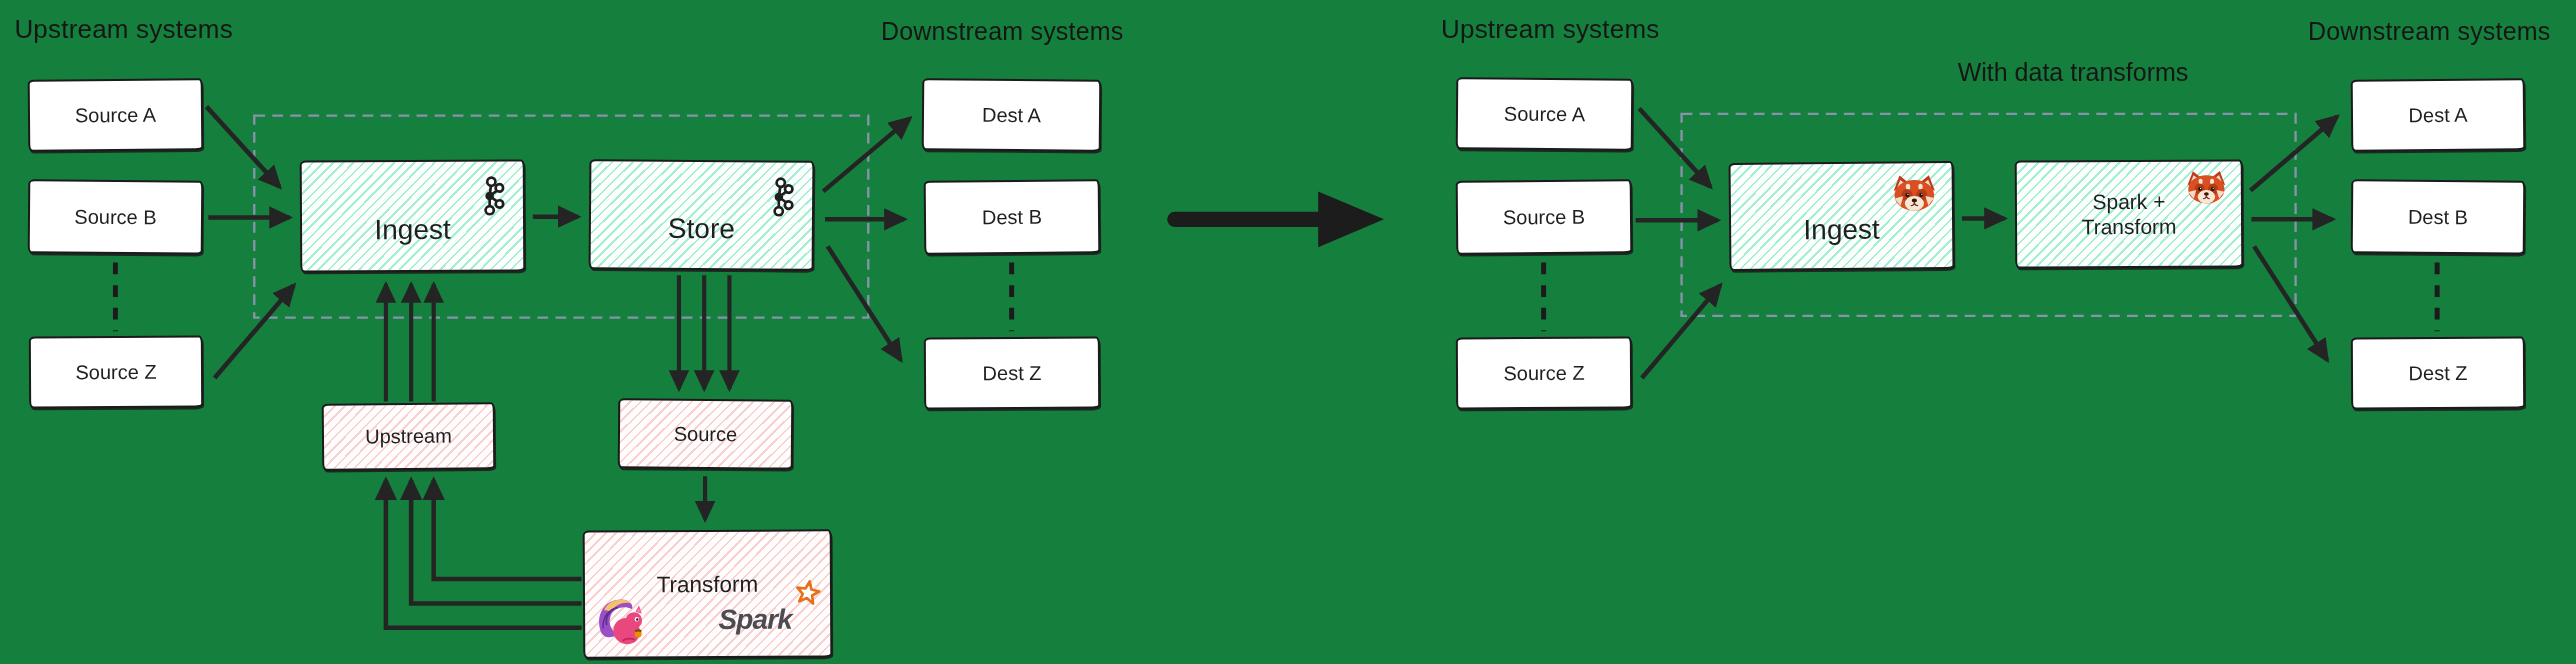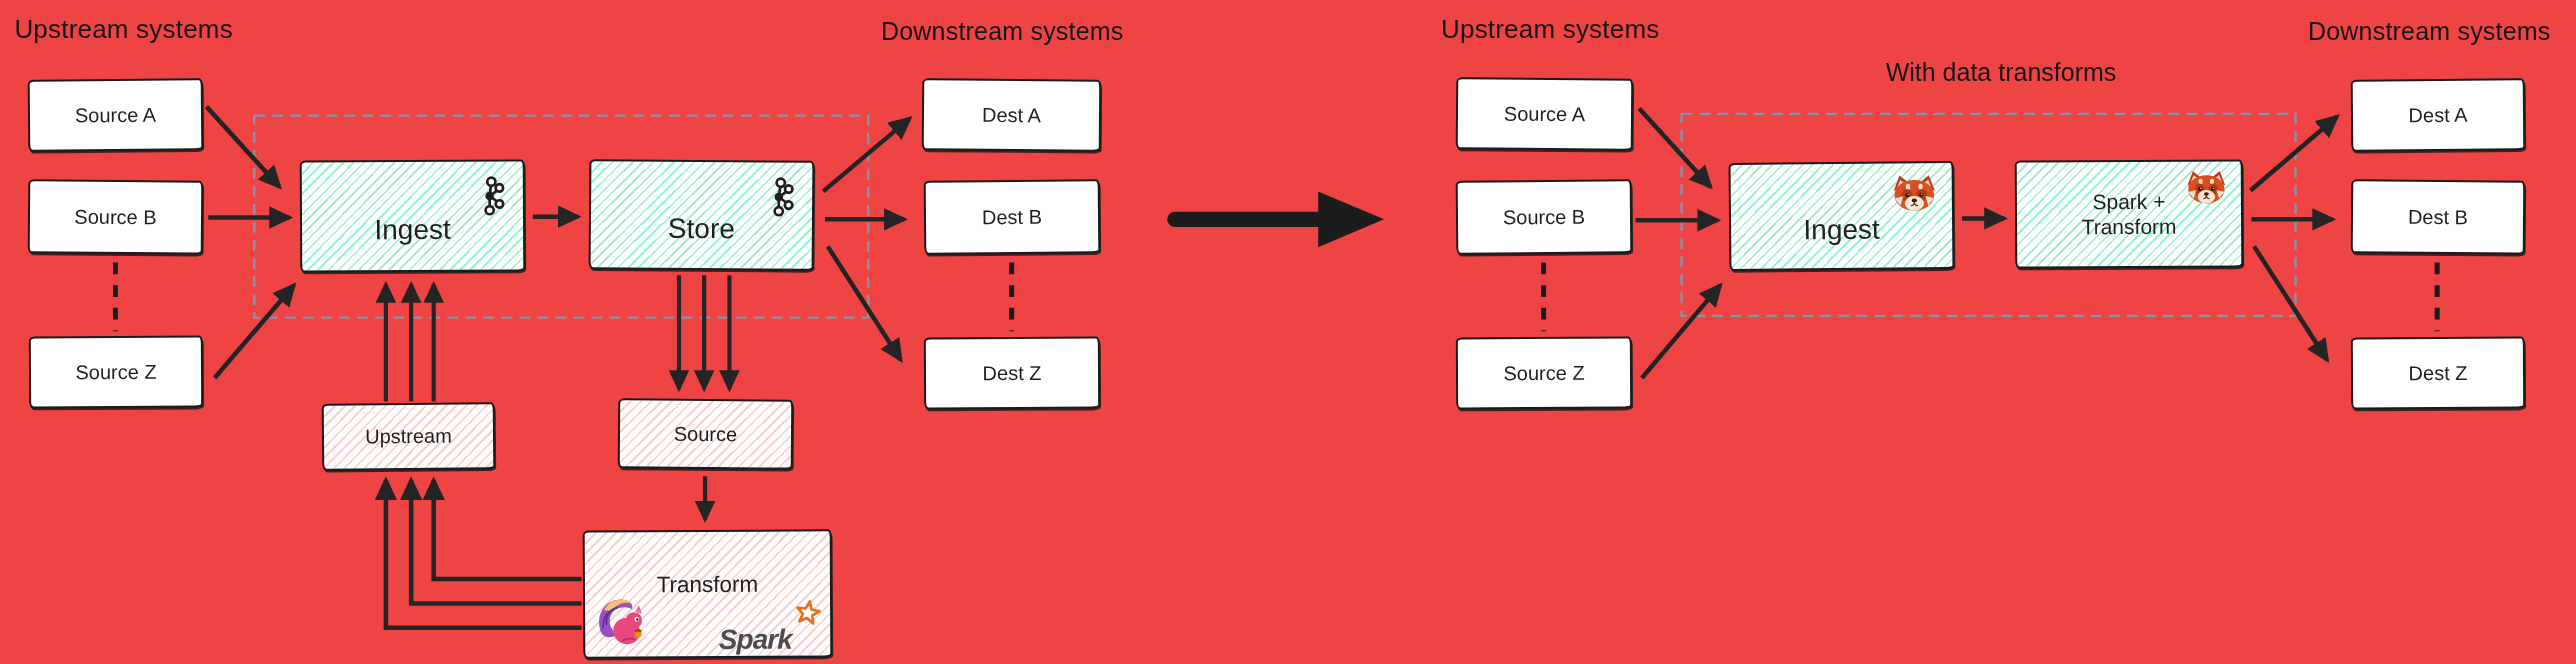--- a/index.html
+++ b/index.html
@@ -1,17 +1,17 @@
 <!DOCTYPE html>
 <html style="font-size:14.4px"><head>
 <meta charset="utf-8">
 <style>
   html,body{margin:0;padding:0;background:#ffffff;}
   .canvas{
-    position:relative;width:2576px;height:665px;background:#ef4444;
+    position:relative;width:2576px;height:665px;background:#15803d;
     font-family:"Liberation Sans", sans-serif;color:#1f1f1f;overflow:hidden;
   }
   .lbl{position:absolute;white-space:nowrap;color:#161616;}
   .lbl-section{font-size:26px;letter-spacing:0.2px;}
   .lbl-title{font-size:25px;text-align:center;}
   .box{
     position:absolute;box-sizing:border-box;background:#ffffff;
     border:2.7px solid #1b1b1b;
     border-radius:6.3px 3.6px 8px 4.5px / 4.5px 8px 3.6px 7.2px;
     box-shadow:0.9px 1.8px 0 0 rgba(27,27,27,.85);
@@ -27,34 +27,34 @@
     background-image:repeating-linear-gradient(135deg, rgba(242,163,155,.48) 0px, rgba(242,163,155,.48) 1.8px, transparent 1.8px, transparent 7.2px);
   }
   .box-label{font-size:20px;color:#1f1f1f;}
   .big-label{font-size:28px;margin-top:28px;}
   .two-line{font-size:21px;line-height:1.2;text-align:center;}
   .r1{transform:rotate(-0.5deg);} .r2{transform:rotate(0.45deg);} .r3{transform:rotate(-0.3deg);}
   .icon-tr{position:absolute;top:12.6px;right:18px;}
   svg.layer{position:absolute;left:0;top:0;pointer-events:none;}
   .transform-label{position:absolute;left:0;top:40px;width:100%;text-align:center;font-size:22.5px;}
   .flink{position:absolute;left:10.8px;bottom:5.4px;}
-  .sparkwrap{position:absolute;right:12.6px;bottom:0;width:99px;height:45px;text-decoration:underline;}
+  .sparkwrap{position:absolute;right:12.6px;bottom:20px;width:99px;height:45px;text-decoration:underline;}
   .sparktext{position:absolute;left:0;bottom:0;font-size:28px;font-weight:700;font-style:italic;color:#4b4b51;letter-spacing:-0.9px;}
   .sparkstar{position:absolute;right:-3.6px;top:-10.8px;transform:rotate(10deg);}
 </style>
 </head>
 <body>
 
 <div class="canvas">
 
   <div class="lbl lbl-section" style="left:14.4px;top:13.5px;">Upstream systems</div>
   <div class="lbl lbl-section" style="left:881px;top:17px;font-size:25px;">Downstream systems</div>
 
   <div class="lbl lbl-section" style="left:1441px;top:13.5px;">Upstream systems</div>
-  <div class="lbl lbl-title" style="left:1872px;top:58px;width:258px;">With data transforms</div>
+  <div class="lbl lbl-title" style="left:1944px;top:58px;width:258px;">With data transforms</div>
   <div class="lbl lbl-section" style="left:2308px;top:17px;font-size:25px;">Downstream systems</div>
 
   <div class="box plain r1" style="left:28px;top:79px;width:175px;height:72px;">
     <span class="box-label">Source A</span>
   </div>
   <div class="box plain r2" style="left:28px;top:180px;width:175px;height:74px;">
     <span class="box-label">Source B</span>
   </div>
   <div class="box plain r3" style="left:29px;top:336px;width:174px;height:72px;">
     <span class="box-label">Source Z</span>

